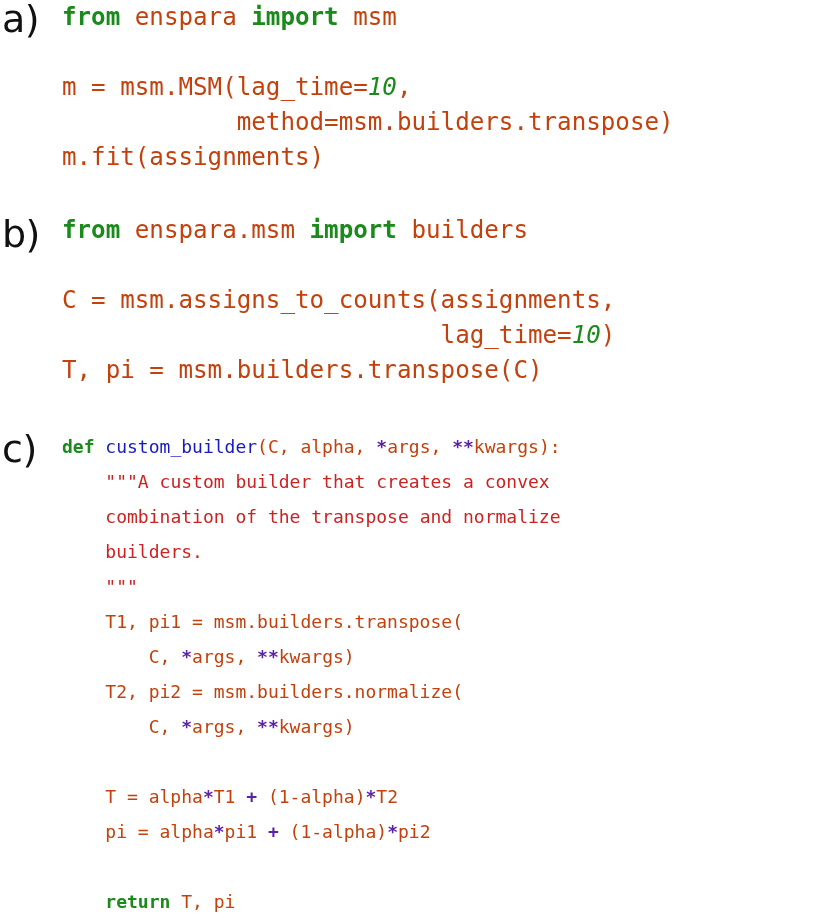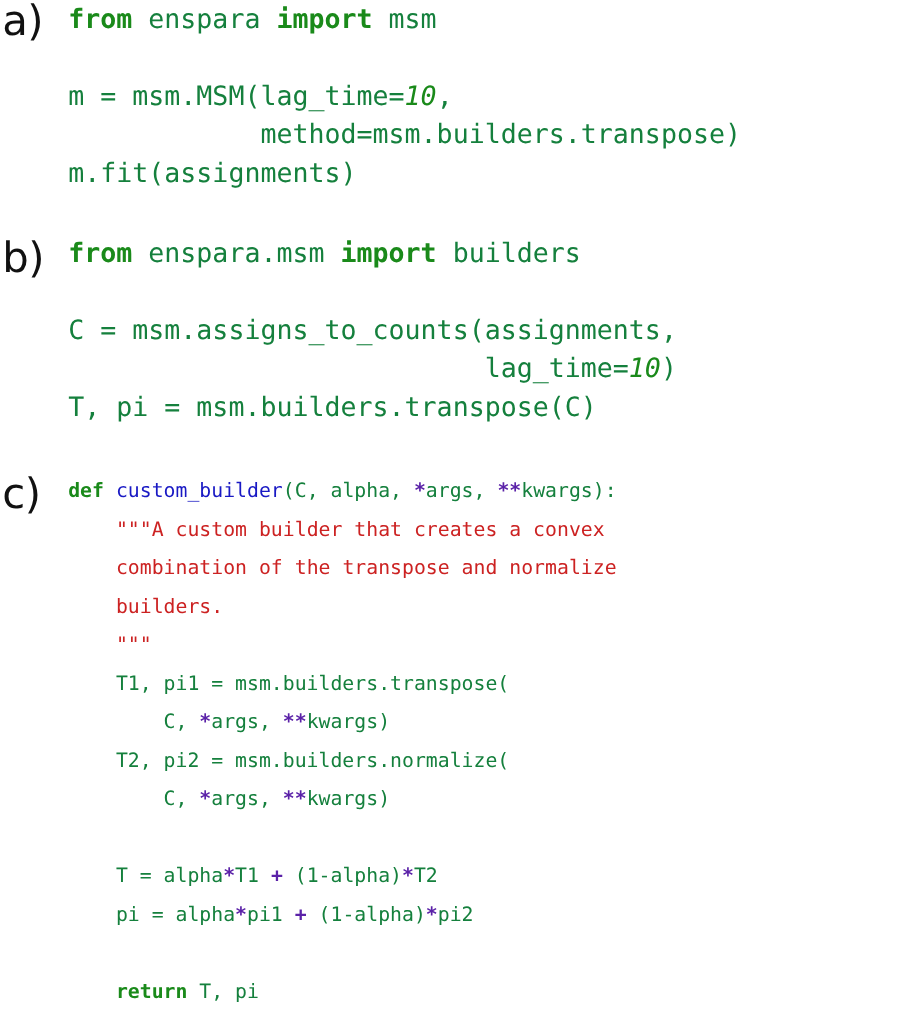--- a/index.html
+++ b/index.html
@@ -62,21 +62,21 @@
     height: 35px;
   }
   .code-line.blank { }
 
   
   .tok-kw      { color: #1a8a1a; font-weight: bold; text-align: right; }
   .tok-num     { color: #1a8a1a; font-style: italic; }
   .tok-fn      { color: #1919c4; }
   .tok-op      { color: #5b22a8; font-weight: bold; }
   .tok-str     { color: #cc2222; }
-  .tok-plain   { color: #15803d; }
+  .tok-plain   { color: #c2410c; }
 </style>
 </head>
 <body>
 
 <div id="figure">
 
 <div class="panel-label" style="top: 0px;">a)</div>
     <div class="code-block panel-a" style="top: 0px;"><div class="code-line"><span class="tok-kw">from</span><span class="tok-plain"> enspara </span><span class="tok-kw">import</span><span class="tok-plain"> msm</span></div><div class="code-line blank">&nbsp;</div><div class="code-line"><span class="tok-plain">m = msm.MSM(lag_time=</span><span class="tok-num">10</span><span class="tok-plain">,</span></div><div class="code-line"><span class="tok-plain">            method=msm.builders.transpose)</span></div><div class="code-line"><span class="tok-plain">m.fit(assignments)</span></div></div>
     <div class="panel-label" style="top: 215px;">b)</div>
     <div class="code-block panel-b" style="top: 213px;"><div class="code-line"><span class="tok-kw">from</span><span class="tok-plain"> enspara.msm </span><span class="tok-kw">import</span><span class="tok-plain"> builders</span></div><div class="code-line blank">&nbsp;</div><div class="code-line"><span class="tok-plain">C = msm.assigns_to_counts(assignments,</span></div><div class="code-line"><span class="tok-plain">                          lag_time=</span><span class="tok-num">10</span><span class="tok-plain">)</span></div><div class="code-line"><span class="tok-plain">T, pi = msm.builders.transpose(C)</span></div></div>

